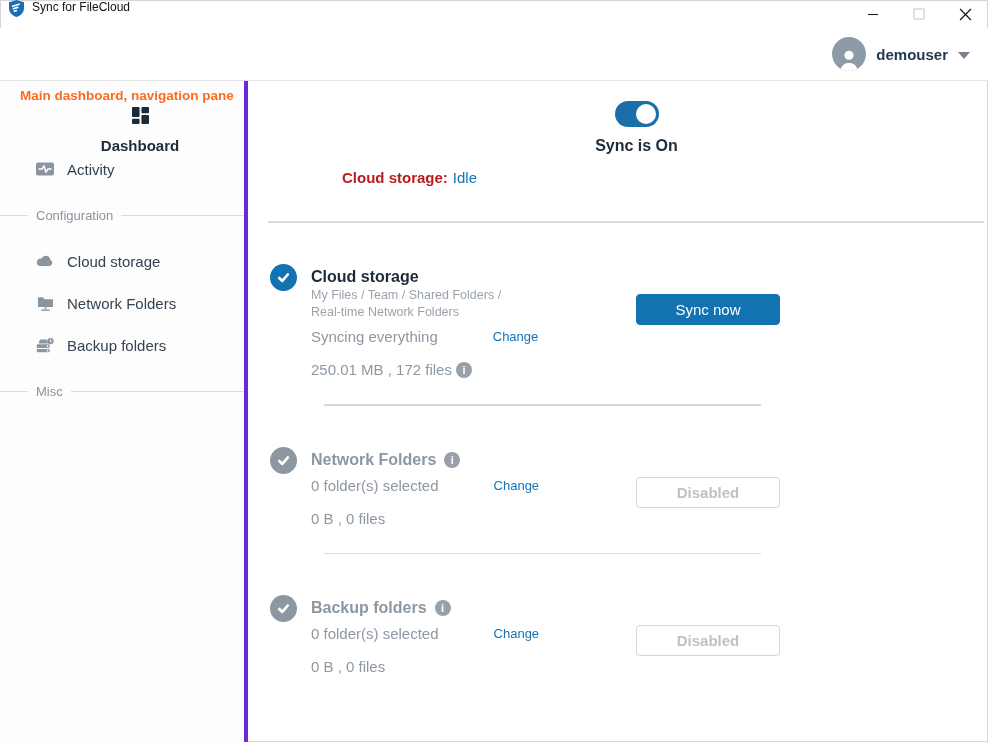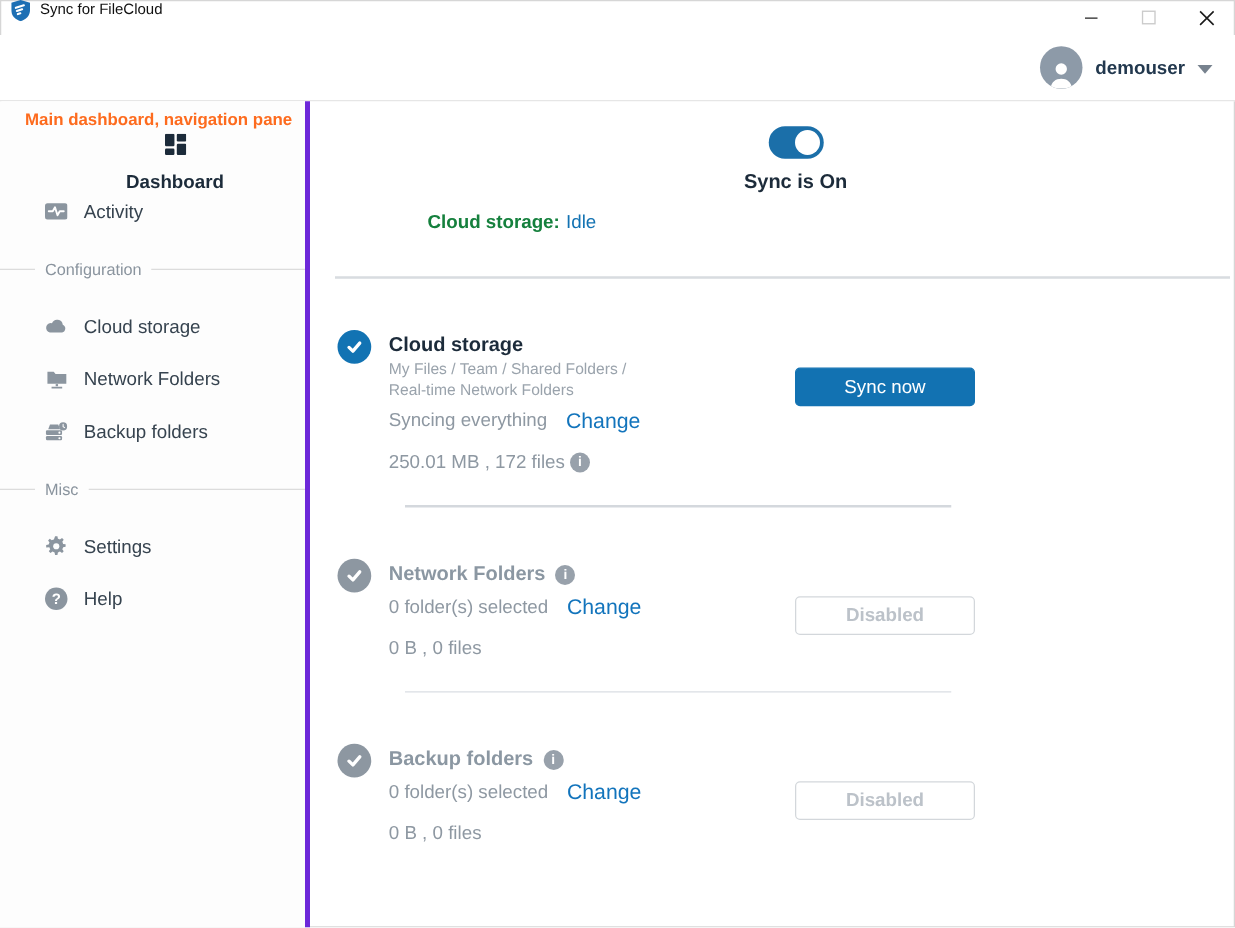--- a/index.html
+++ b/index.html
@@ -49,37 +49,37 @@
   .side-div::after { content:""; flex:1; border-top:1px solid #dcdcdc; }
 
   
   .main { flex:1; padding: 20px 4px 0 20px; position:relative; min-width:0; }
   .toggle-row { display:flex; align-items:center; gap:10px; padding-left:21px;flex-direction:column; }
   .toggle { width:44px; height:26px; border-radius:13px; background:#1b6fa9; position:relative;
     cursor:pointer; flex:none; }
   .toggle .knob { position:absolute; top:3px; right:3px; width:20px; height:20px; border-radius:50%; background:#fff; }
   .sync-label { font-size:16px; font-weight:bold; color:#1c2b3a; }
   .status-row { margin: 13px 0 0 74px; font-size:15px; line-height:20px; }
-  .status-label { font-weight:bold; color:#15803d; }
+  .status-label { font-weight:bold; color:#b91c1c; }
   .status-value { color:#1272b2; margin-left:5px; }
   .top-divider { border-top:2px solid #d8dce0; margin-top:33px; }
 
   .sec { position:relative; padding:41px 0 0 2px; display:flex; align-items:flex-start; }
   .check { width:27px; height:27px; border-radius:50%; flex:none;
     display:flex; align-items:center; justify-content:center; }
   .check.blue { background:#1273b3; }
   .check.gray { background:#8d97a1; }
   .sec-body { margin-left:14px; padding-top:3px; }
   .title-row { display:flex; align-items:center; gap:8px; line-height:20px; }
   .sec-title { font-size:16px; font-weight:bold; color:#1c2b3a; }
   .sec.disabled .sec-title { color:#8b97a2; }
   .scope { font-size:12.5px; color:#9aa3ac; line-height:17px; }
   .sel-row { margin-top:5px; display:flex; align-items:center; gap:15px; line-height:21px; }
   .sel-text { font-size:15px; color:#8e98a2; }
-  .change-link { font-size:17px; color:#1274bc; cursor:pointer; text-decoration:none; }
+  .change-link { font-size:13px; color:#1274bc; cursor:pointer; text-decoration:none;margin-left:40px; }
   .stats-row { margin-top:12px; display:flex; align-items:center; gap:4px; line-height:21px;
     font-size:15px; color:#8e98a2; }
   .info-icon { width:16px; height:16px; border-radius:50%; background:#98a1ab; color:#fff;
     font-size:11px; font-weight:bold; line-height:16px; text-align:center; font-style:normal;
     flex:none; cursor:pointer; }
   .sec-btn { position:absolute; top:71px; right:204px; width:144px; height:31px; border-radius:4px;
     font-family:"Liberation Sans", sans-serif; font-size:15px; cursor:pointer; }
   .btn-primary { background:#1272b2; border:1px solid #1272b2; color:#fff; }
   .btn-disabled { background:#fff; border:1px solid #d3d7db; color:#bcc2c9; font-weight:bold; }
   .mid-divider { margin-left:56px; width:437px; }
@@ -197,37 +197,20 @@
             </svg>
           </span>
           <span class="nlabel">Backup folders</span>
         </div>
       </div>
 
       <div class="side-div">
         <span>Misc</span>
       </div>
 
-      <div class="navlist">
-        <div class="nav-item">
-          <span class="nicon">
-            <svg width="18" height="18" viewBox="0 0 19 19">
-              <path fill="#8b959f" d="M8.5 1h2l.4 2.1c.6.15 1.2.4 1.7.7l1.8-1.2 1.4 1.4-1.2 1.8c.3.5.55 1.1.7 1.7l2.1.4v2l-2.1.4c-.15.6-.4 1.2-.7 1.7l1.2 1.8-1.4 1.4-1.8-1.2c-.5.3-1.1.55-1.7.7l-.4 2.1h-2l-.4-2.1a6.6 6.6 0 0 1-1.7-.7l-1.8 1.2-1.4-1.4 1.2-1.8a6.6 6.6 0 0 1-.7-1.7L1 10.5v-2l2.1-.4c.15-.6.4-1.2.7-1.7L2.6 4.6 4 3.2l1.8 1.2c.5-.3 1.1-.55 1.7-.7z"></path>
-              <circle cx="9.5" cy="9.5" r="2.6" fill="#fdfdfd"></circle>
-            </svg>
-          </span>
-          <span class="nlabel">Settings</span>
-        </div>
-        <div class="nav-item">
-          <span class="nicon help-circle">
-              <i>?</i>
-            </span>
-          <span class="nlabel">Help</span>
-        </div>
-      </div>
     </div>
 
     <div class="main">
 
       <div class="toggle-row">
         <div class="toggle">
             <span class="knob"></span>
           </div>
         <span class="sync-label">Sync is On</span>
       </div>

